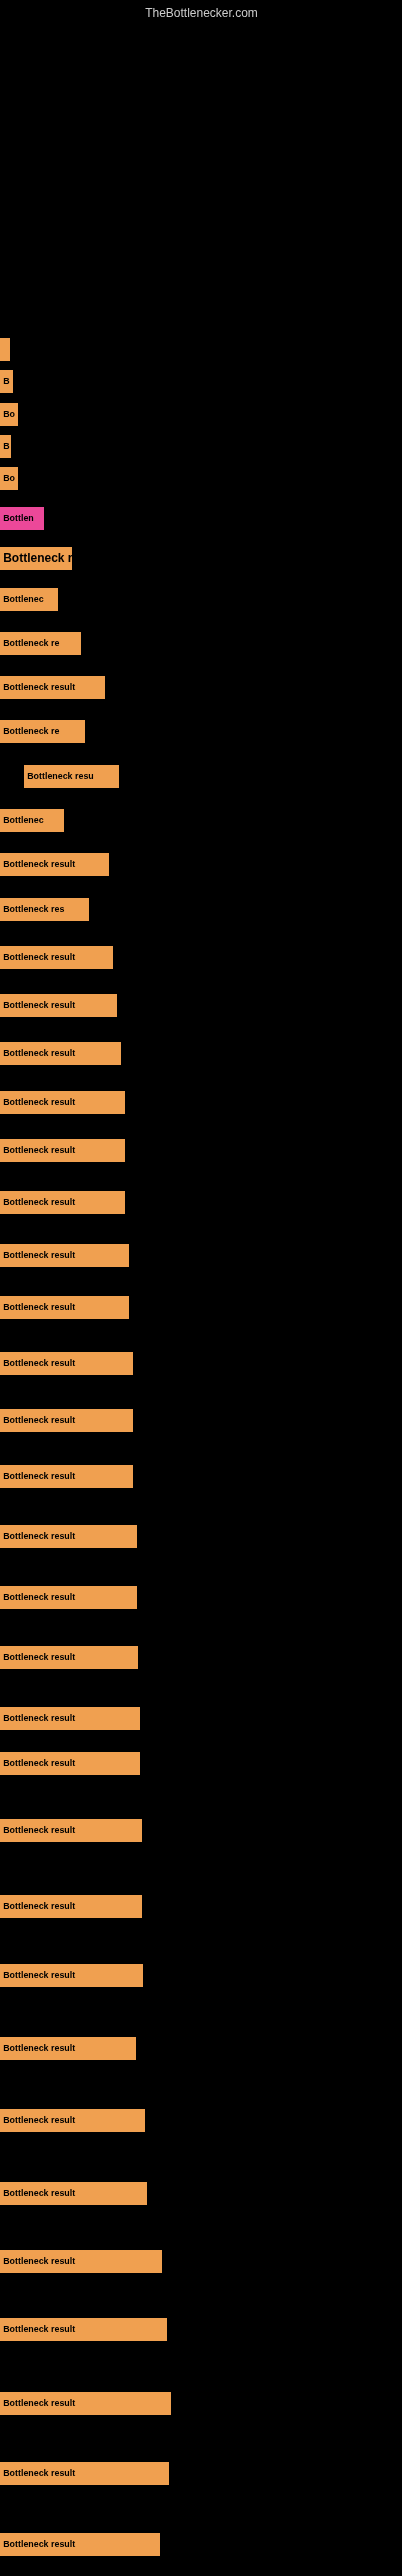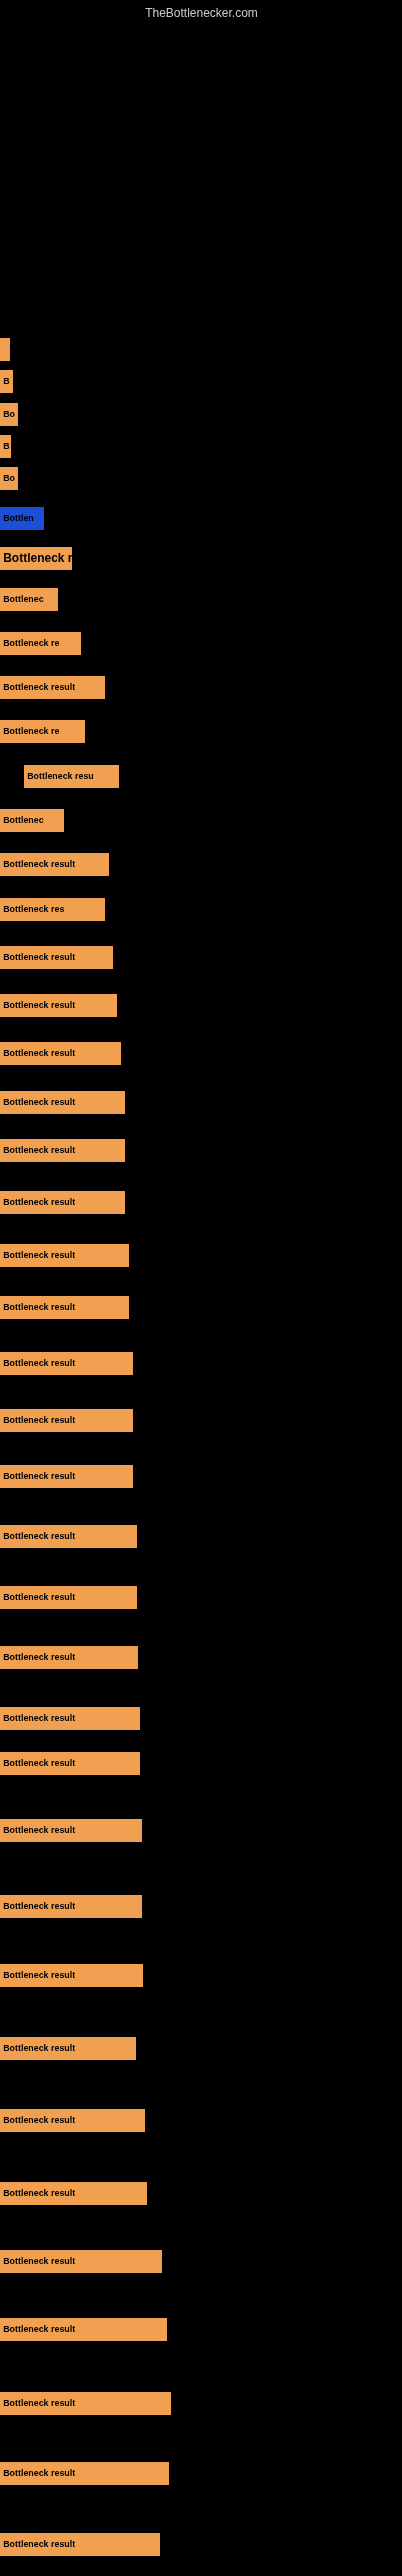--- a/index.html
+++ b/index.html
@@ -40,21 +40,21 @@
     </div>
     <div style="position: absolute; top: 403px; left: 0px; width: 17.7px; height: 22.5px; background-color: rgb(240, 160, 80); display: flex; align-items: center; padding-left: 3.2px; overflow: hidden;">
       <span style="color: rgb(0, 0, 0); font-size: 8.9px; font-weight: bold; white-space: nowrap;">Bo</span>
     </div>
     <div style="position: absolute; top: 435px; left: 0px; width: 11.3px; height: 22.5px; background-color: rgb(240, 160, 80); display: flex; align-items: center; padding-left: 3.2px; overflow: hidden;">
       <span style="color: rgb(0, 0, 0); font-size: 8.9px; font-weight: bold; white-space: nowrap;">B</span>
     </div>
     <div style="position: absolute; top: 467px; left: 0px; width: 17.7px; height: 22.5px; background-color: rgb(240, 160, 80); display: flex; align-items: center; padding-left: 3.2px; overflow: hidden;">
       <span style="color: rgb(0, 0, 0); font-size: 8.9px; font-weight: bold; white-space: nowrap;">Bo</span>
     </div>
-    <div style="position: absolute; top: 507px; left: 0px; width: 44px; height: 22.5px; background-color: #1d4ed8; display: flex; align-items: center; padding-left: 3.2px; overflow: hidden;">
+    <div style="position: absolute; top: 507px; left: 0px; width: 44px; height: 22.5px; background-color: #ec4899; display: flex; align-items: center; padding-left: 3.2px; overflow: hidden;">
       <span style="color: rgb(0, 0, 0); font-size: 8.9px; font-weight: bold; white-space: nowrap;">Bottlen</span>
     </div>
     <div style="position: absolute; top: 547px; left: 0px; width: 72px; height: 22.5px; background-color: rgb(240, 160, 80); display: flex; align-items: center; padding-left: 3.2px; overflow: hidden;">
       <span style="color: rgb(0, 0, 0); font-size: 12px; font-weight: bold; white-space: nowrap;">Bottleneck r</span>
     </div>
     <div style="position: absolute; top: 588px; left: 0px; width: 58px; height: 22.5px; background-color: rgb(240, 160, 80); display: flex; align-items: center; padding-left: 3.2px; overflow: hidden;">
       <span style="color: rgb(0, 0, 0); font-size: 8.9px; font-weight: bold; white-space: nowrap;">Bottlenec</span>
     </div>
     <div style="position: absolute; top: 632px; left: 0px; width: 81px; height: 22.5px; background-color: rgb(240, 160, 80); display: flex; align-items: center; padding-left: 3.2px; overflow: hidden;">
       <span style="color: rgb(0, 0, 0); font-size: 8.9px; font-weight: bold; white-space: nowrap;">Bottleneck re</span>
@@ -67,21 +67,21 @@
     </div>
     <div style="position: absolute; top: 765px; left: 0px; width: 95px; height: 22.5px; background-color: rgb(240, 160, 80); display: flex; align-items: center; padding-left: 3.2px; overflow: hidden; margin-left: 24px;">
       <span style="color: rgb(0, 0, 0); font-size: 8.9px; font-weight: bold; white-space: nowrap;">Bottleneck resu</span>
     </div>
     <div style="position: absolute; top: 809px; left: 0px; width: 64px; height: 22.5px; background-color: rgb(240, 160, 80); display: flex; align-items: center; padding-left: 3.2px; overflow: hidden;">
       <span style="color: rgb(0, 0, 0); font-size: 8.9px; font-weight: bold; white-space: nowrap;">Bottlenec</span>
     </div>
     <div style="position: absolute; top: 853px; left: 0px; width: 109px; height: 22.5px; background-color: rgb(240, 160, 80); display: flex; align-items: center; padding-left: 3.2px; overflow: hidden;">
       <span style="color: rgb(0, 0, 0); font-size: 8.9px; font-weight: bold; white-space: nowrap;">Bottleneck result</span>
     </div>
-    <div style="position: absolute; top: 898px; left: 0px; width: 105px; height: 22.5px; background-color: rgb(240, 160, 80); display: flex; align-items: center; padding-left: 3.2px; overflow: hidden;">
+    <div style="position: absolute; top: 898px; left: 0px; width: 89px; height: 22.5px; background-color: rgb(240, 160, 80); display: flex; align-items: center; padding-left: 3.2px; overflow: hidden;">
       <span style="color: rgb(0, 0, 0); font-size: 8.9px; font-weight: bold; white-space: nowrap;">Bottleneck res</span>
     </div>
     <div style="position: absolute; top: 946px; left: 0px; width: 113px; height: 22.5px; background-color: rgb(240, 160, 80); display: flex; align-items: center; padding-left: 3.2px; overflow: hidden;">
       <span style="color: rgb(0, 0, 0); font-size: 8.9px; font-weight: bold; white-space: nowrap;">Bottleneck result</span>
     </div>
     <div style="position: absolute; top: 994px; left: 0px; width: 117px; height: 22.5px; background-color: rgb(240, 160, 80); display: flex; align-items: center; padding-left: 3.2px; overflow: hidden;">
       <span style="color: rgb(0, 0, 0); font-size: 8.9px; font-weight: bold; white-space: nowrap;">Bottleneck result</span>
     </div>
     <div style="position: absolute; top: 1042px; left: 0px; width: 121px; height: 22.5px; background-color: rgb(240, 160, 80); display: flex; align-items: center; padding-left: 3.2px; overflow: hidden;">
       <span style="color: rgb(0, 0, 0); font-size: 8.9px; font-weight: bold; white-space: nowrap;">Bottleneck result</span>

